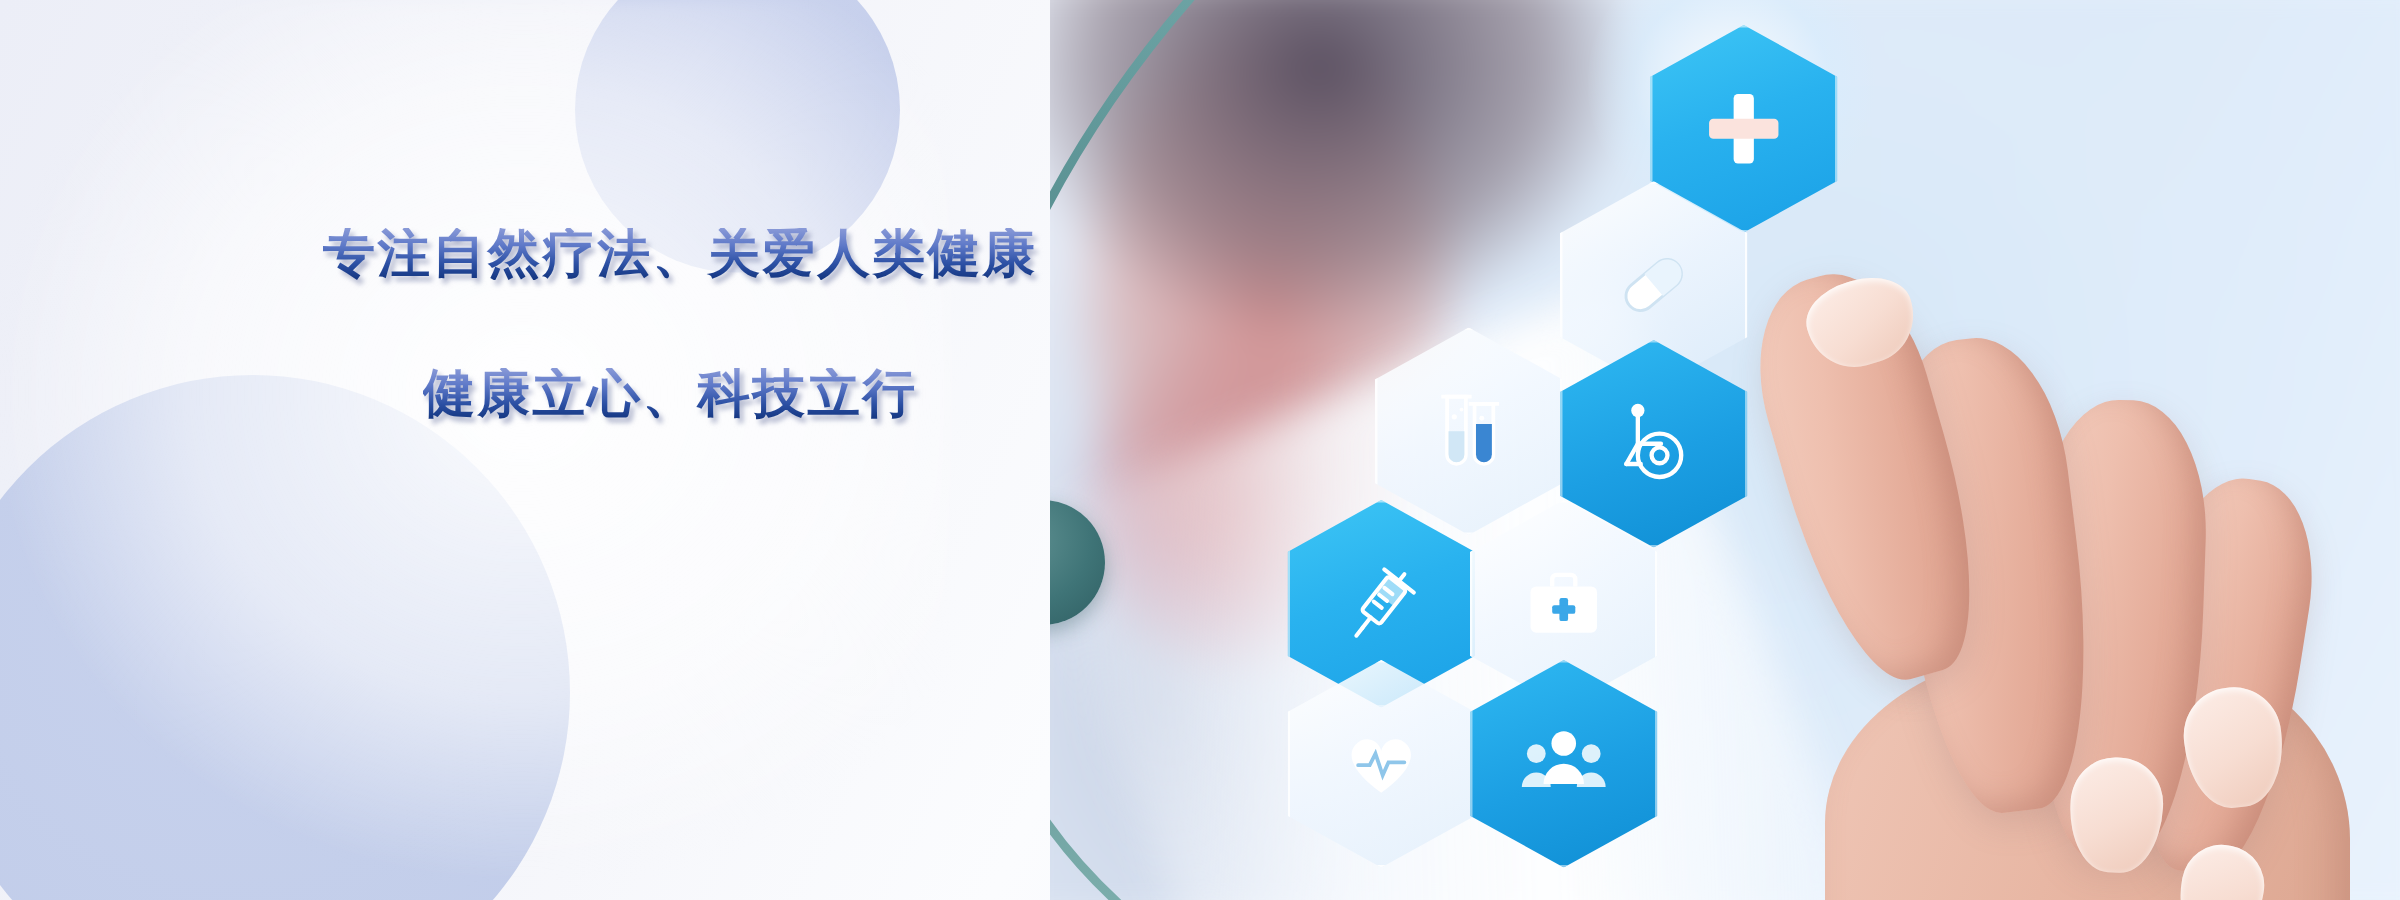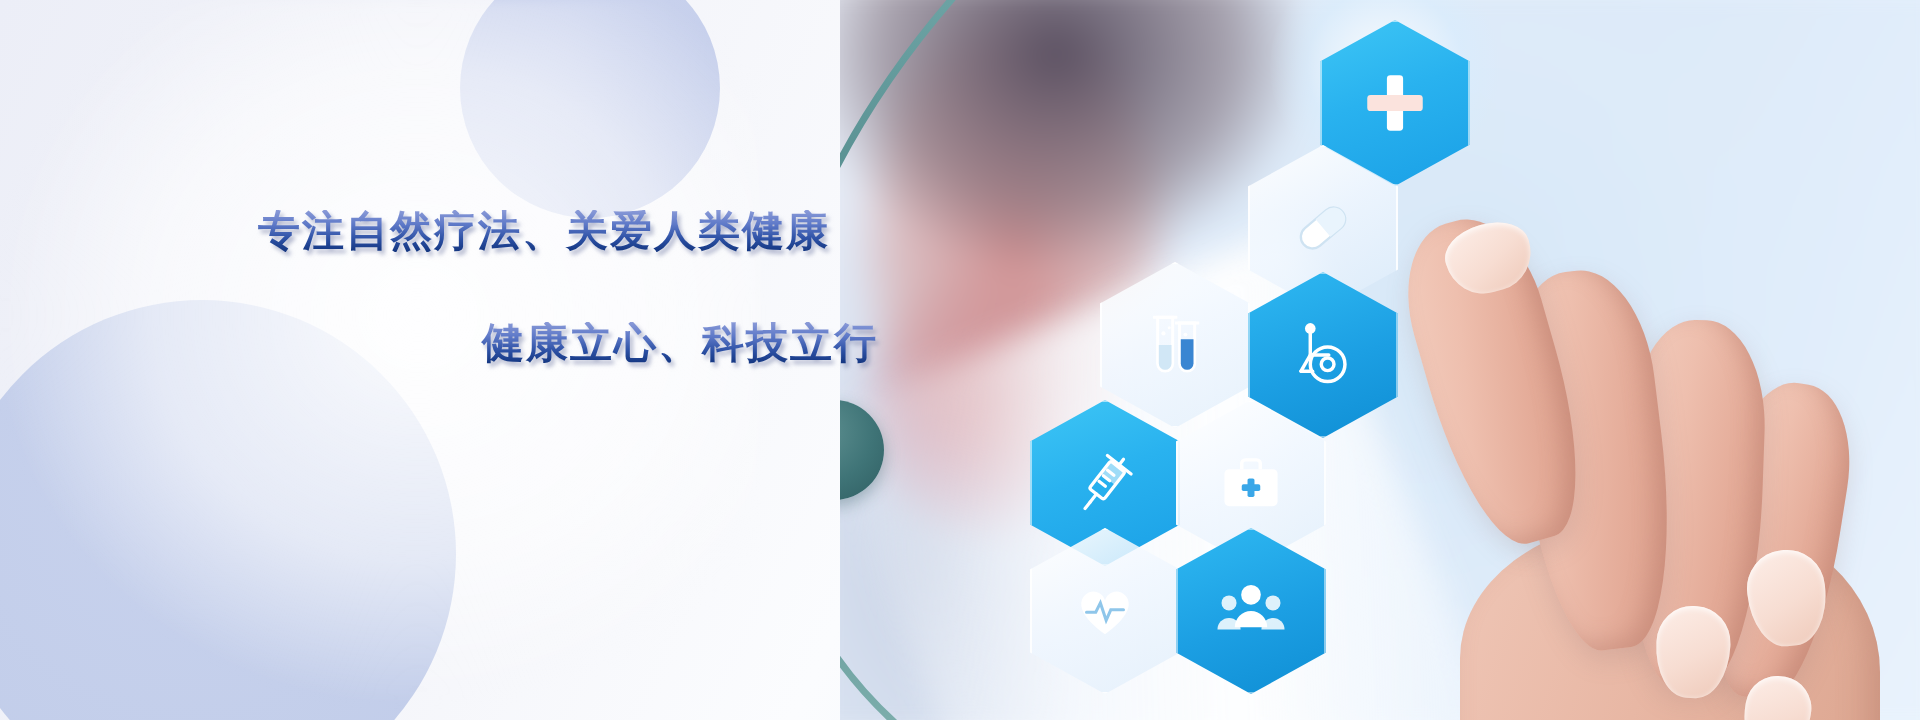--- a/index.html
+++ b/index.html
@@ -49,24 +49,23 @@
     font-weight:bold;
     letter-spacing:2px;
     line-height:1.0;
     white-space:nowrap;
     background-image:linear-gradient(180deg,#8b9bd8 0%,#5e79c8 34%,#2b4fa3 70%,#13357f 100%);
     -webkit-background-clip:text;
     background-clip:text;
     color:transparent;
     -webkit-text-fill-color:transparent;
     filter:drop-shadow(3px 4px 2px rgba(120,130,170,.55));
-    margin-top:28px;
   }
   #hl-line-1 { font-size:42px; }
-  #hl-line-2 { font-size:42px; margin-top:70px; margin-left:80px;text-align:right; }
+  #hl-line-2 { font-size:42px; margin-top:70px; margin-left:80px; }
 
   
   #photo-panel {
     position:absolute;
     right:0; top:0;
     width:1080px; height:720px;
     overflow:hidden;
   }
   
   #photo-bg {

